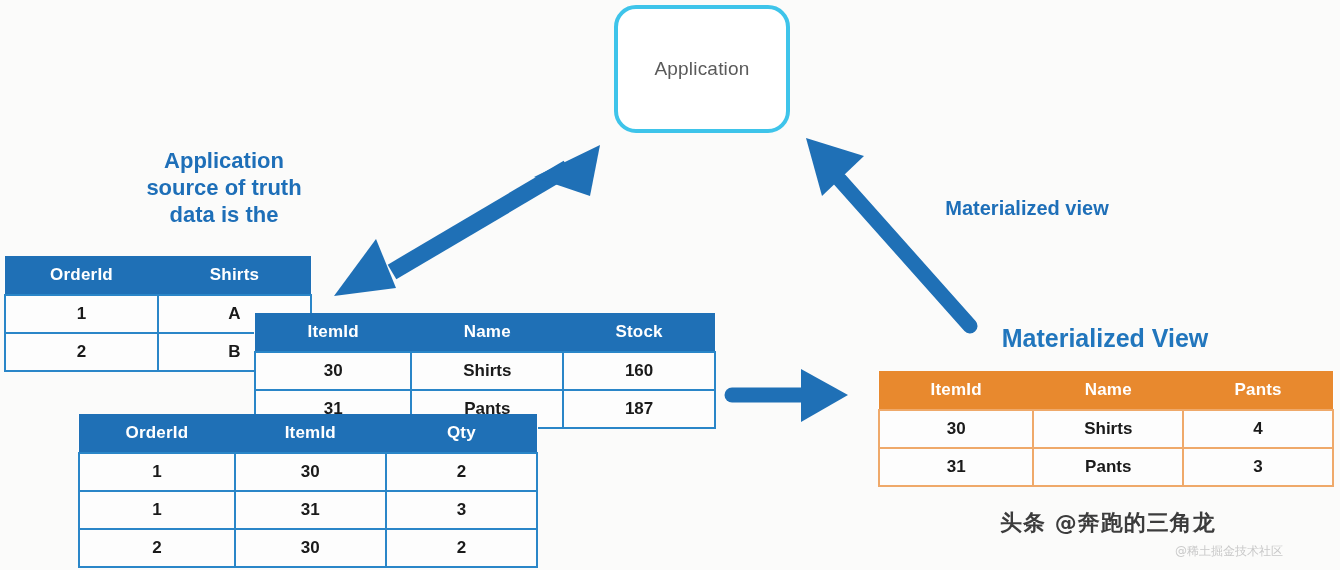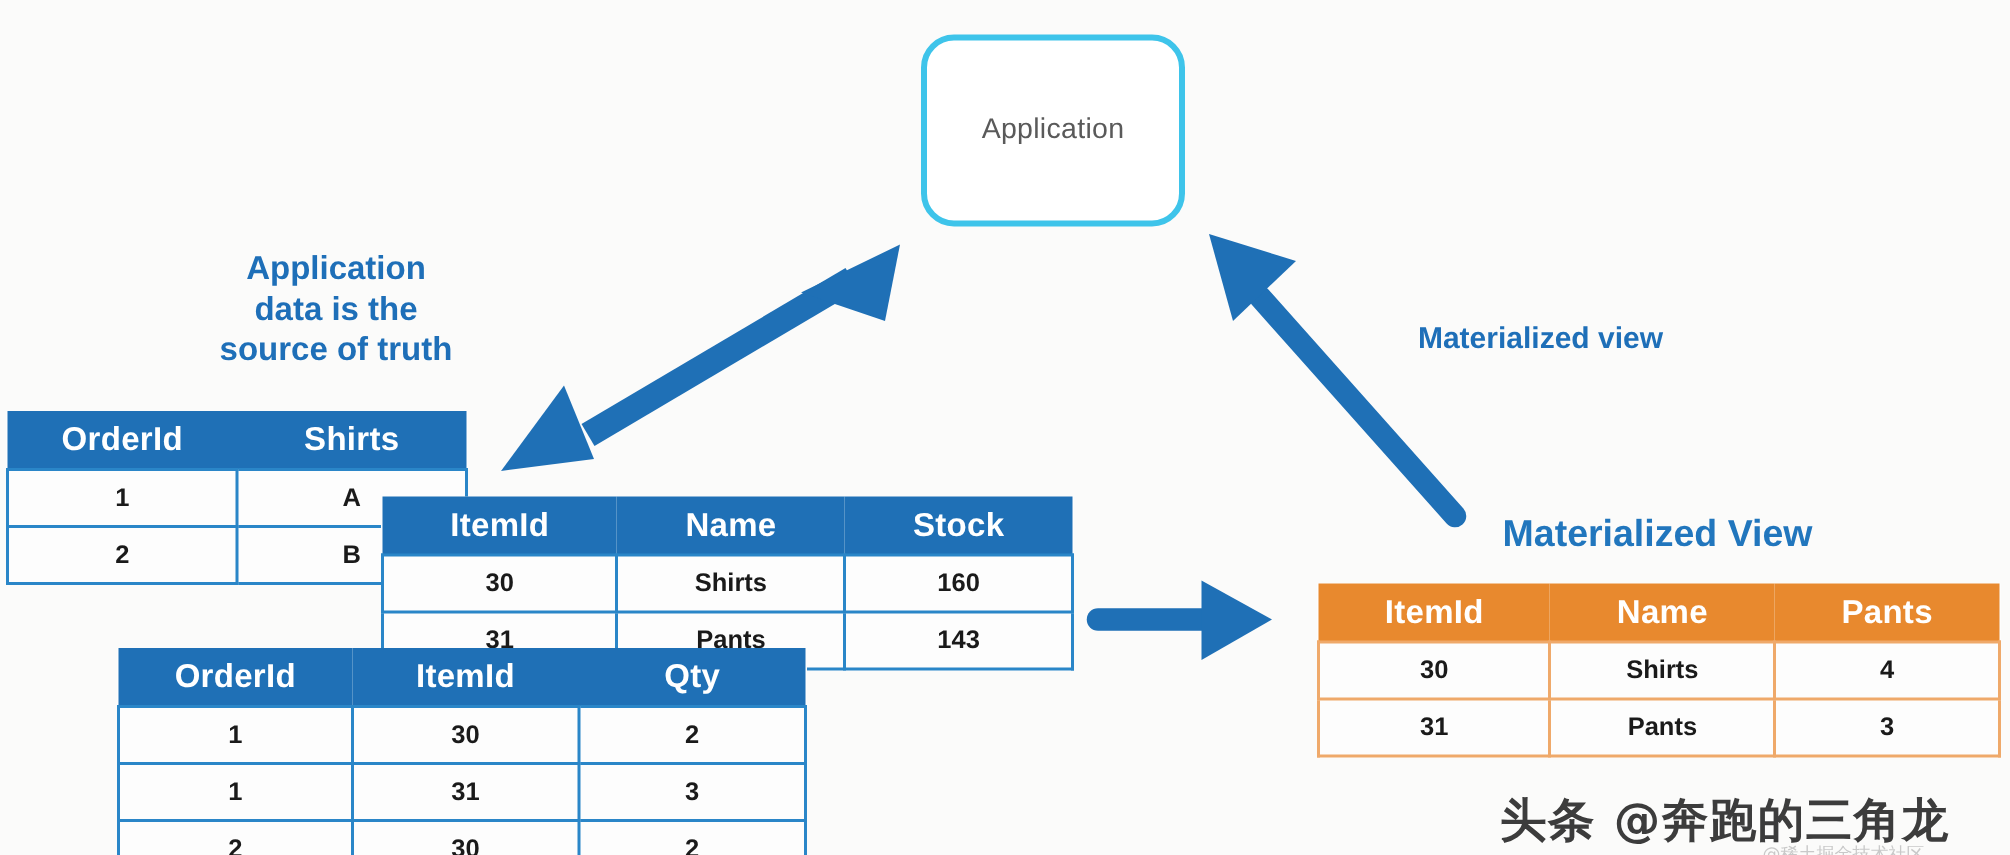--- a/index.html
+++ b/index.html
@@ -12,21 +12,20 @@
     background: #fbfbfa;
     font-family: "Liberation Sans", sans-serif;
     overflow: hidden;
     position: relative;
   }
   #canvas {
     position: relative;
     width: 1340px;
     height: 462px;
     background: #fbfbfa;
-    margin-top: 18px;
   }
 
   
   .app-box {
     position: absolute;
     left: 614px;
     top: 5px;
     width: 176px;
     height: 128px;
     border: 4px solid #3ec4ea;
@@ -94,21 +93,21 @@
   .tbl {
     position: absolute;
     border-collapse: collapse;
     table-layout: fixed;
     background: #fdfdfd;
     font-family: "Liberation Sans", sans-serif;
   }
   .tbl th {
     background: #1f70b6;
     color: #ffffff;
-    font-size: 22px;
+    font-size: 17px;
     font-weight: bold;
     height: 36px;
     border: 0;
     text-align: center;
     letter-spacing: 0.2px;
   }
   .tbl td {
     background: #fdfdfd;
     color: #1a1a1a;
     font-size: 17px;
@@ -129,21 +128,21 @@
   #tbl-orders      { left: 4px;   top: 256px; width: 308px; z-index: 2; }
   #tbl-items       { left: 254px; top: 313px; width: 462px; z-index: 3; }
   #tbl-orderitems  { left: 78px;  top: 414px; width: 460px; z-index: 4; }
   #tbl-mv          { left: 878px; top: 371px; width: 456px; z-index: 2; }
 
   
   .wm-main {
     position: absolute;
     left: 1000px;
     top: 508px;
-    font-size: 31px;
+    font-size: 22px;
     font-weight: bold;
     color: #3c3c3c;
     letter-spacing: 1px;
     white-space: nowrap;
     font-family: "DejaVu Sans", sans-serif;
   }
   .wm-sub {
     position: absolute;
     left: 1175px;
     top: 543px;
@@ -176,22 +175,22 @@
       <polygon points="801,369 801,422 848,395" fill="#1f70b6"></polygon>
     </g>
   </svg>
 
   <div class="app-box">
     <div class="app-box-label">Application</div>
   </div>
 
   <div class="annot annot-left">
     <div>Application</div>
+    <div>source of truth</div>
     <div>data is the</div>
-    <div>source of truth</div>
   </div>
 
   <div class="annot annot-right">
     <div>Materialized view</div>
   </div>
 
   <div class="mv-title">Materialized View</div>
 
   <table class="tbl" id="tbl-orders">
       <colgroup>
@@ -231,21 +230,21 @@
       </thead>
       <tbody>
         <tr>
           <td>30</td>
           <td>Shirts</td>
           <td>160</td>
         </tr>
         <tr>
           <td>31</td>
           <td>Pants</td>
-          <td>143</td>
+          <td>187</td>
         </tr>
       </tbody>
     </table>
 
   <table class="tbl" id="tbl-orderitems">
       <colgroup>
         <col style="width: 34%;">
         <col style="width: 33%;">
         <col style="width: 33%;">
       </colgroup>

